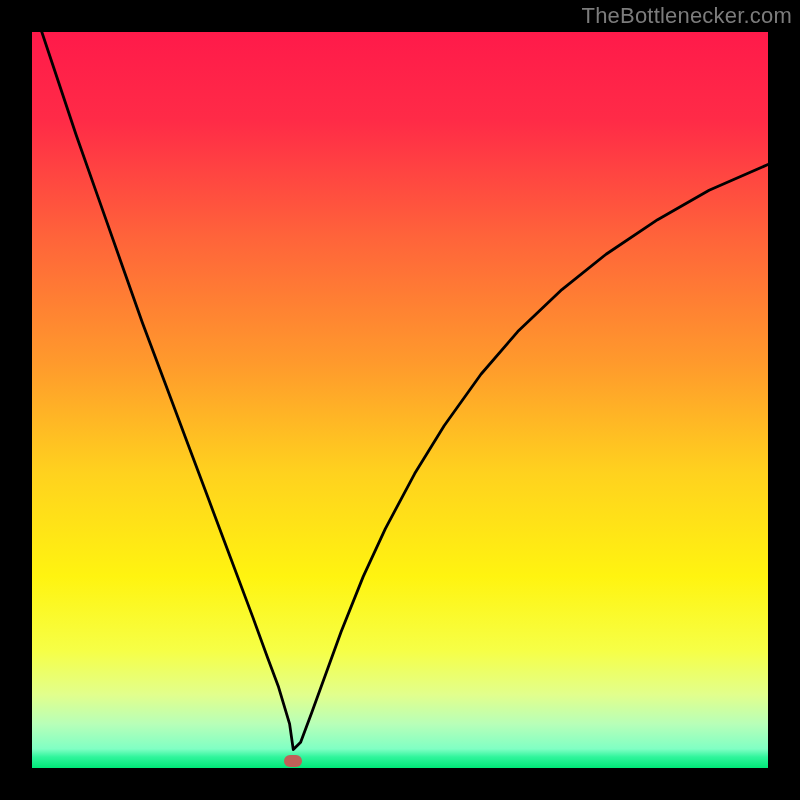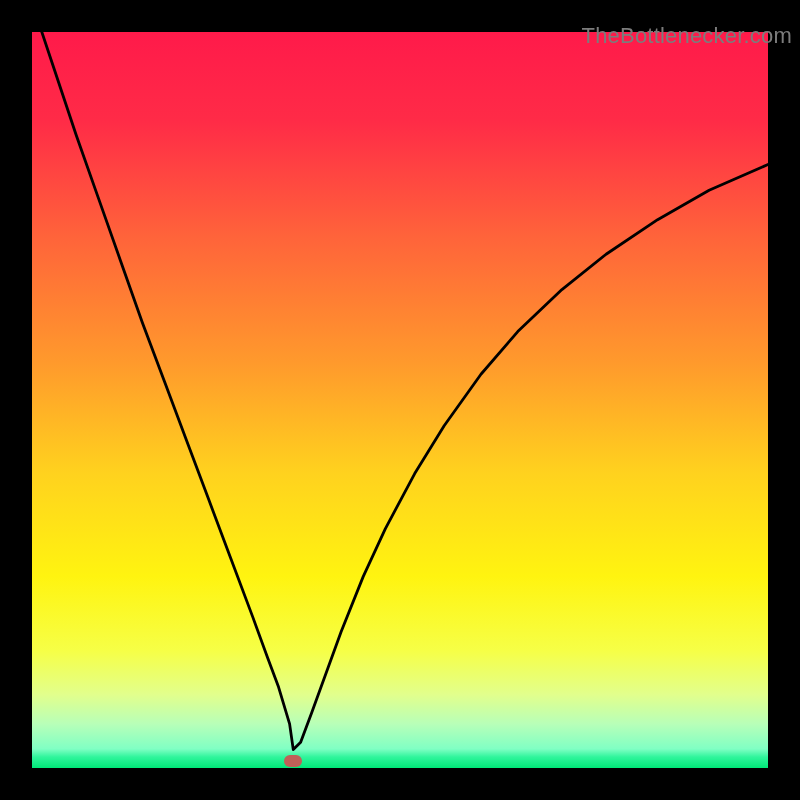--- a/index.html
+++ b/index.html
@@ -58,21 +58,20 @@
   }
   .watermark {
     position: absolute;
     top: 3px;
     right: 8px;
     color: #7c7c7c;
     font-size: 22px;
     letter-spacing: 0.2px;
     font-weight: 400;
     user-select: none;
-    margin-top: 20px;
   }
 </style>
 </head>
 <body>
 
 <div class="frame">
   <div class="plot">
     <svg class="gradient" viewBox="0 0 736 736" preserveAspectRatio="none">
       <defs>
         <linearGradient id="bg-grad" x1="0" y1="0" x2="0" y2="1">

